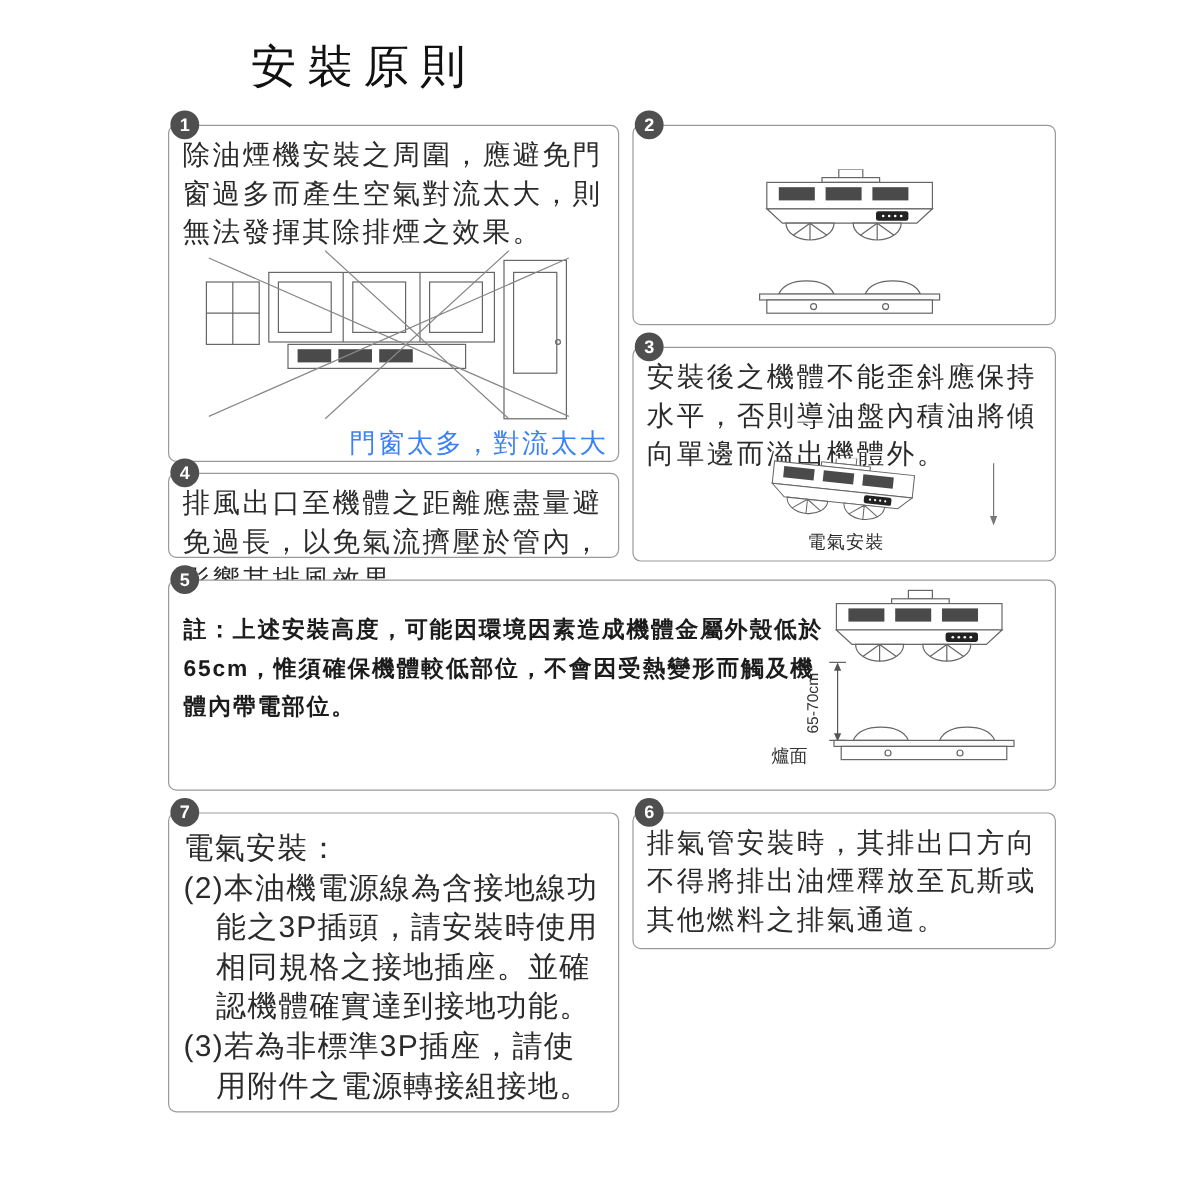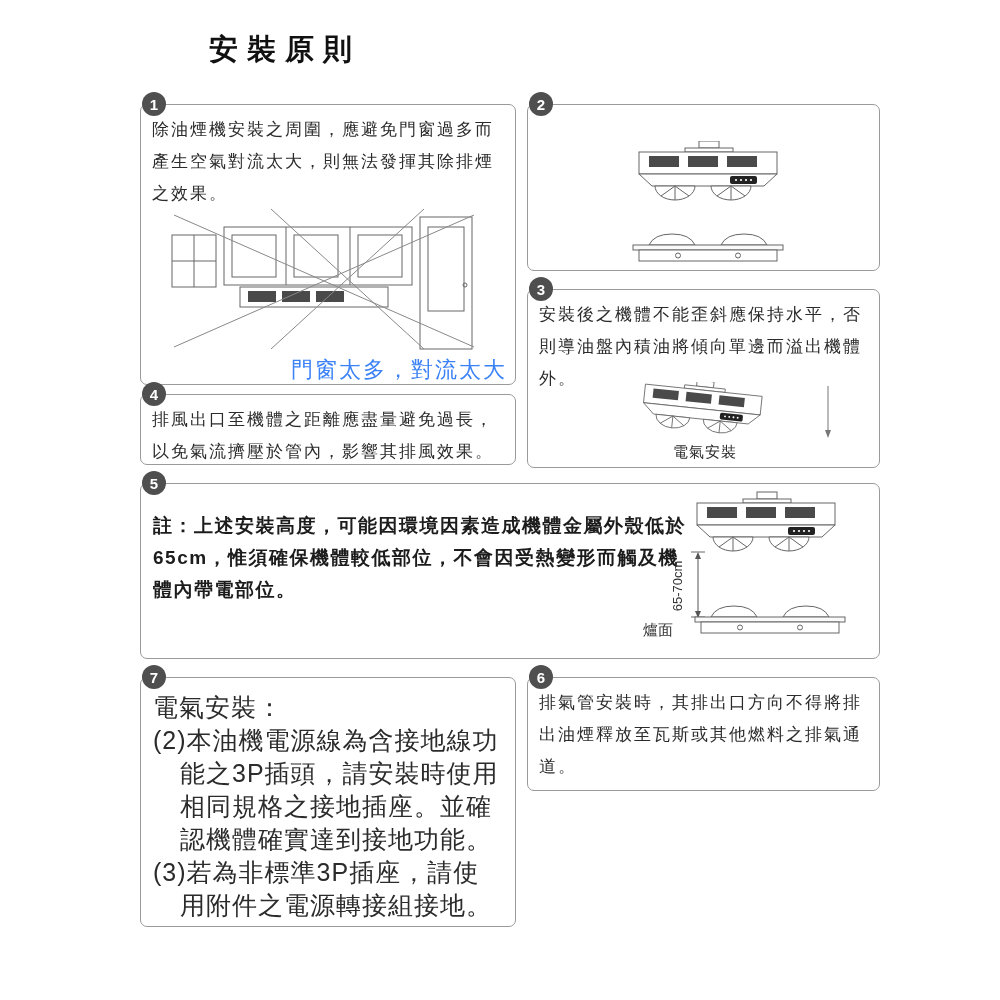--- a/index.html
+++ b/index.html
@@ -1,24 +1,24 @@
 <!DOCTYPE html>
 <html><head>
 <meta charset="utf-8">
 <style>
   * { margin:0; padding:0; box-sizing:border-box; }
   html,body { width:1000px; height:1000px; }
   body { background:#ffffff; font-family:"Liberation Sans", sans-serif; color:#2b2b2b; }
   .page { position:relative; width:1000px; height:1000px; background:#fff; overflow:hidden; }
-  .title { position:absolute; left:209px; top:30px; font-size:29px; font-weight:bold; letter-spacing:9px; color:#111; }
+  .title { position:absolute; left:209px; top:30px; font-size:38px; font-weight:normal; letter-spacing:9px; color:#111; }
   .box { position:absolute; border:1px solid #9a9a9a; border-radius:7px; background:#fff; }
   .badge { position:absolute; top:-13px; left:1px; width:24px; height:24px; border-radius:50%;
            background:#4f4f4f; color:#fff; font-size:15px; font-weight:bold;
            display:flex; align-items:center; justify-content:center; }
-  .txt { font-size:17px; line-height:32px; letter-spacing:2px; color:#2b2b2b; padding:9px 11px 0 11px; }
+  .txt { font-size:23px; line-height:32px; letter-spacing:2px; color:#2b2b2b; padding:9px 11px 0 11px;font-family:Liberation Serif, serif; }
   #box1 { left:140px; top:104px; width:376px; height:281px; }
   #box2 { left:527px; top:104px; width:353px; height:167px; }
   #box3 { left:527px; top:289px; width:353px; height:179px; }
   #box4 { left:140px; top:394px; width:376px; height:71px; }
   #box5 { left:140px; top:483px; width:740px; height:176px; }
   #box6 { left:527px; top:677px; width:353px; height:114px; }
   #box7 { left:140px; top:677px; width:376px; height:250px; }
   .illus { position:absolute; }
   #kitchen-svg { left:25px; top:102px; width:330px; height:145px; }
   #hood2-svg { left:60px; top:36px; width:240px; height:125px; }

